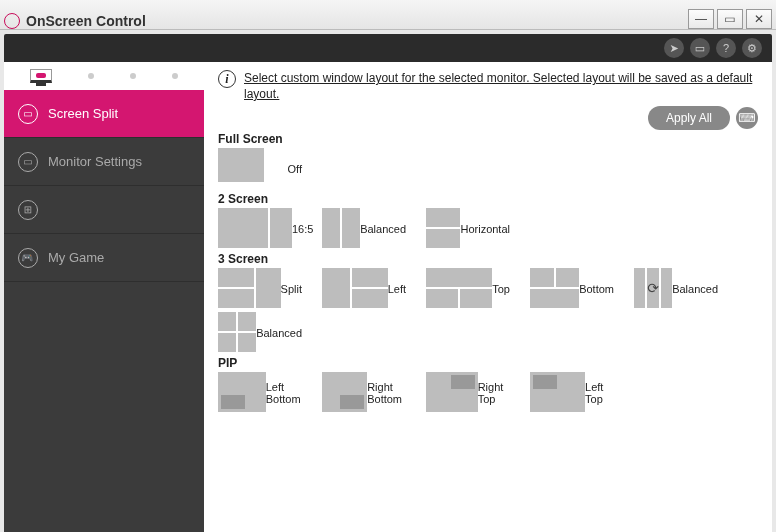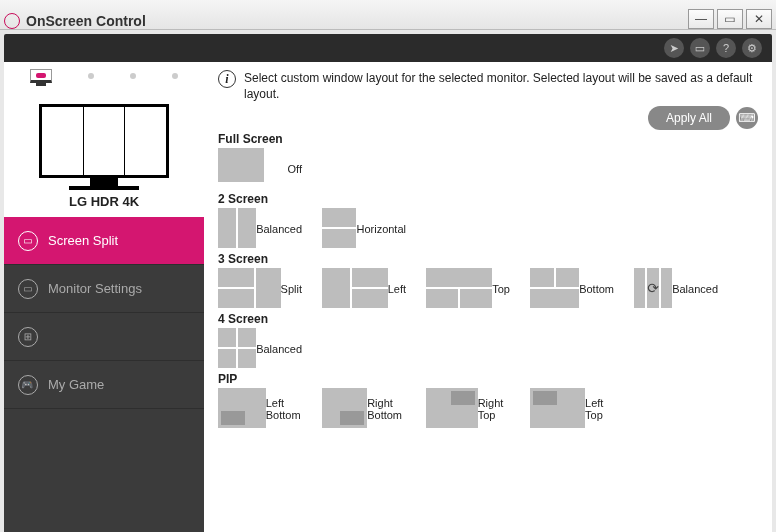--- a/index.html
+++ b/index.html
@@ -36,21 +36,21 @@
 
   .nav { background:#3b3b3b; flex:1;}
   .nav-item { height:48px; display:flex; align-items:center; padding:0 14px; color:#aaa; font-size:13px; cursor:pointer; border-bottom:1px solid #2e2e2e;}
   .nav-item.active { background:#d41670; color:#fff;}
   .nav-item .nicon{width:20px;height:20px;border:1.5px solid currentColor;border-radius:50%;margin-right:10px;display:flex;align-items:center;justify-content:center;font-size:10px;}
 
   
   .content { flex:1; padding: 8px 14px; overflow:auto; font-size:12px; color:#222;}
   .info-row { display:flex; align-items:flex-start; margin-bottom:6px;}
   .info-icon { width:18px;height:18px;border:1.5px solid #333;border-radius:50%;display:flex;align-items:center;justify-content:center;font-weight:bold;font-style:italic;margin-right:8px;flex-shrink:0;font-family:serif;}
-  .info-row .txt{flex:1; line-height:1.35;}
+  .info-row .txt{flex:1; line-height:1.35;text-decoration:underline;}
   .apply-row{display:flex;justify-content:flex-end;align-items:center;gap:6px;margin-top:-2px;margin-bottom:2px;}
   .apply-btn{background:#888;color:#fff;border:none;border-radius:12px;padding:5px 18px;font-size:12px;cursor:pointer;}
   .small-round{width:22px;height:22px;border-radius:50%;background:#888;display:flex;align-items:center;justify-content:center;color:#fff;cursor:pointer;}
 
   .section-title{font-weight:bold; font-size:12px; margin:2px 0 2px 0;}
   .layout-row{display:flex; gap:20px; flex-wrap:wrap; margin-bottom:4px;}
   .layout-item{display:flex;flex-direction:row;align-items:center;width:84px;}
   .layout-item .lbl{font-size:11px;margin-top:2px;}
   .thumb{width:74px;height:40px;display:flex;flex-wrap:wrap;gap:2px;cursor:pointer;}
   .cell{background:#bdbdbd;}
@@ -97,30 +97,20 @@
 
   <div class="sidebar">
     <div class="tabs">
       <div class="mon-icon">
           <div class="dot"></div>
         </div>
       <div class="tabdot"></div>
       <div class="tabdot"></div>
       <div class="tabdot"></div>
     </div>
-    <div class="monitor-preview">
-      <div class="mon">
-          <div></div>
-          <div></div>
-          <div></div>
-        </div>
-      <div class="stand"></div>
-        <div class="base"></div>
-      <div class="mlabel">LG HDR 4K</div>
-    </div>
     <div class="nav">
       <div class="nav-item active">
         <span class="nicon">▭</span>
         <span>Screen Split</span>
       </div>
       <div class="nav-item">
         <span class="nicon">▭</span>
         <span>Monitor Settings</span>
       </div>
       <div class="nav-item">
@@ -149,20 +139,29 @@
         <div class="thumb t-full">
             <div class="cell"></div>
           </div>
         <div class="lbl">Off</div>
       </div>
     </div>
 
     <div class="section-title">2 Screen</div>
     <div class="layout-row">
       <div class="layout-item">
+        <div class="thumb t-2-165">
+            <div class="row">
+              <div class="cell c1"></div>
+              <div class="cell c2"></div>
+            </div>
+          </div>
+        <div class="lbl">16:5</div>
+      </div>
+      <div class="layout-item">
         <div class="thumb t-2-bal">
             <div class="row">
               <div class="cell c1"></div>
               <div class="cell c2"></div>
             </div>
           </div>
         <div class="lbl">Balanced</div>
       </div>
       <div class="layout-item">
         <div class="thumb t-2-horiz">
@@ -224,21 +223,20 @@
             <div class="row">
               <div class="cell"></div>
               <div class="cell refresh"></div>
               <div class="cell"></div>
             </div>
           </div>
         <div class="lbl">Balanced</div>
       </div>
     </div>
 
-    <div class="section-title">4 Screen</div>
     <div class="layout-row">
       <div class="layout-item">
         <div class="thumb t-4-bal">
             <div class="row">
               <div class="cell"></div>
               <div class="cell"></div>
             </div>
             <div class="row">
               <div class="cell"></div>
               <div class="cell"></div>

